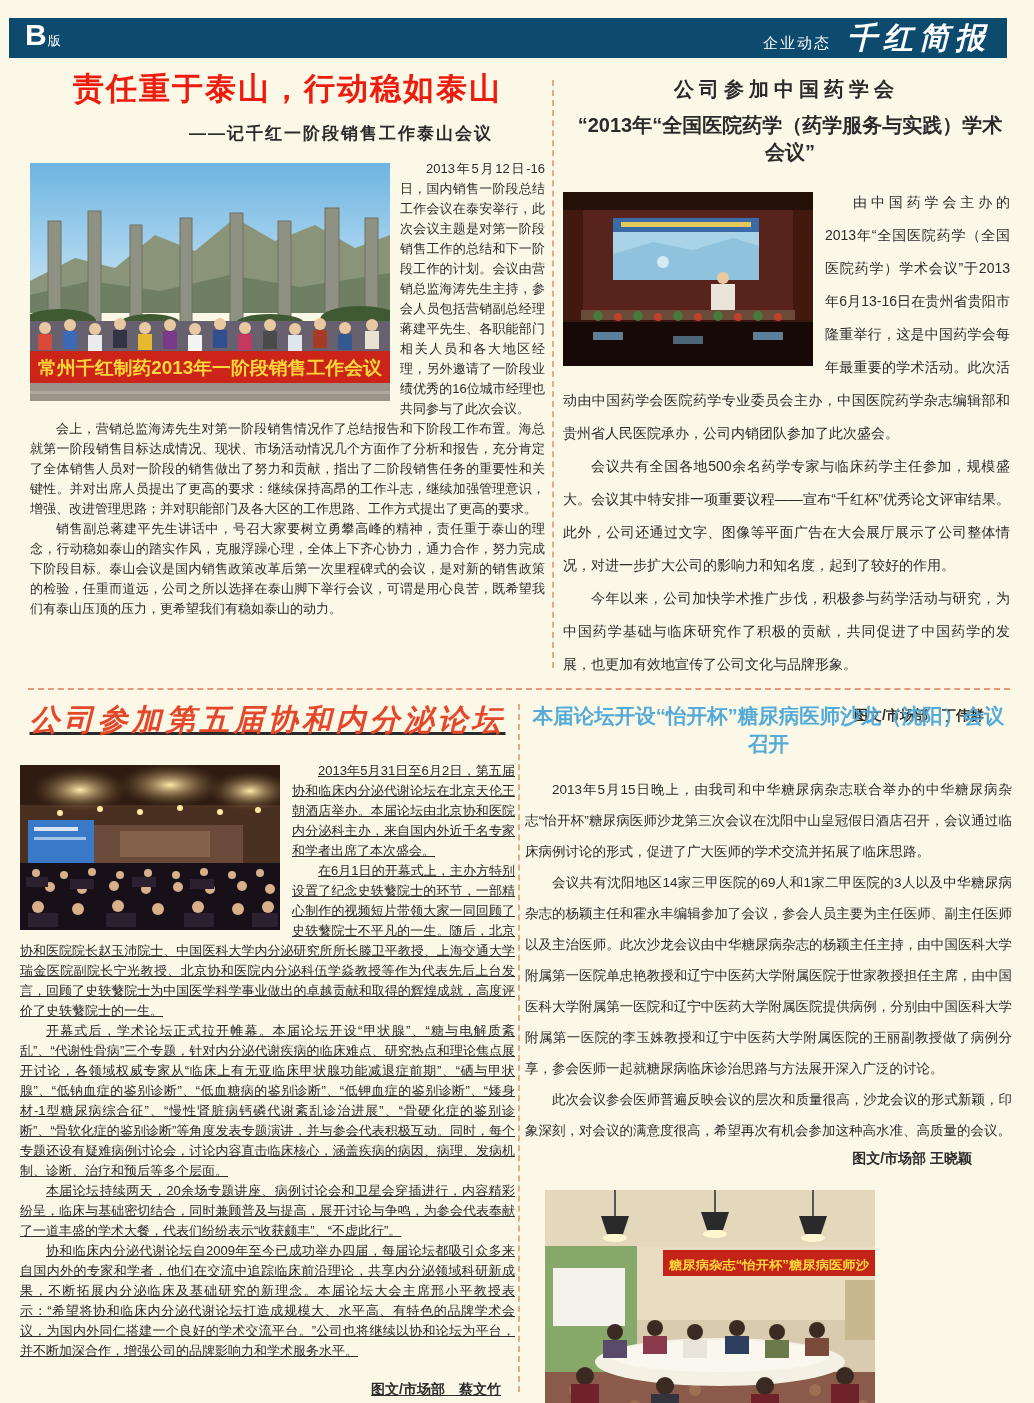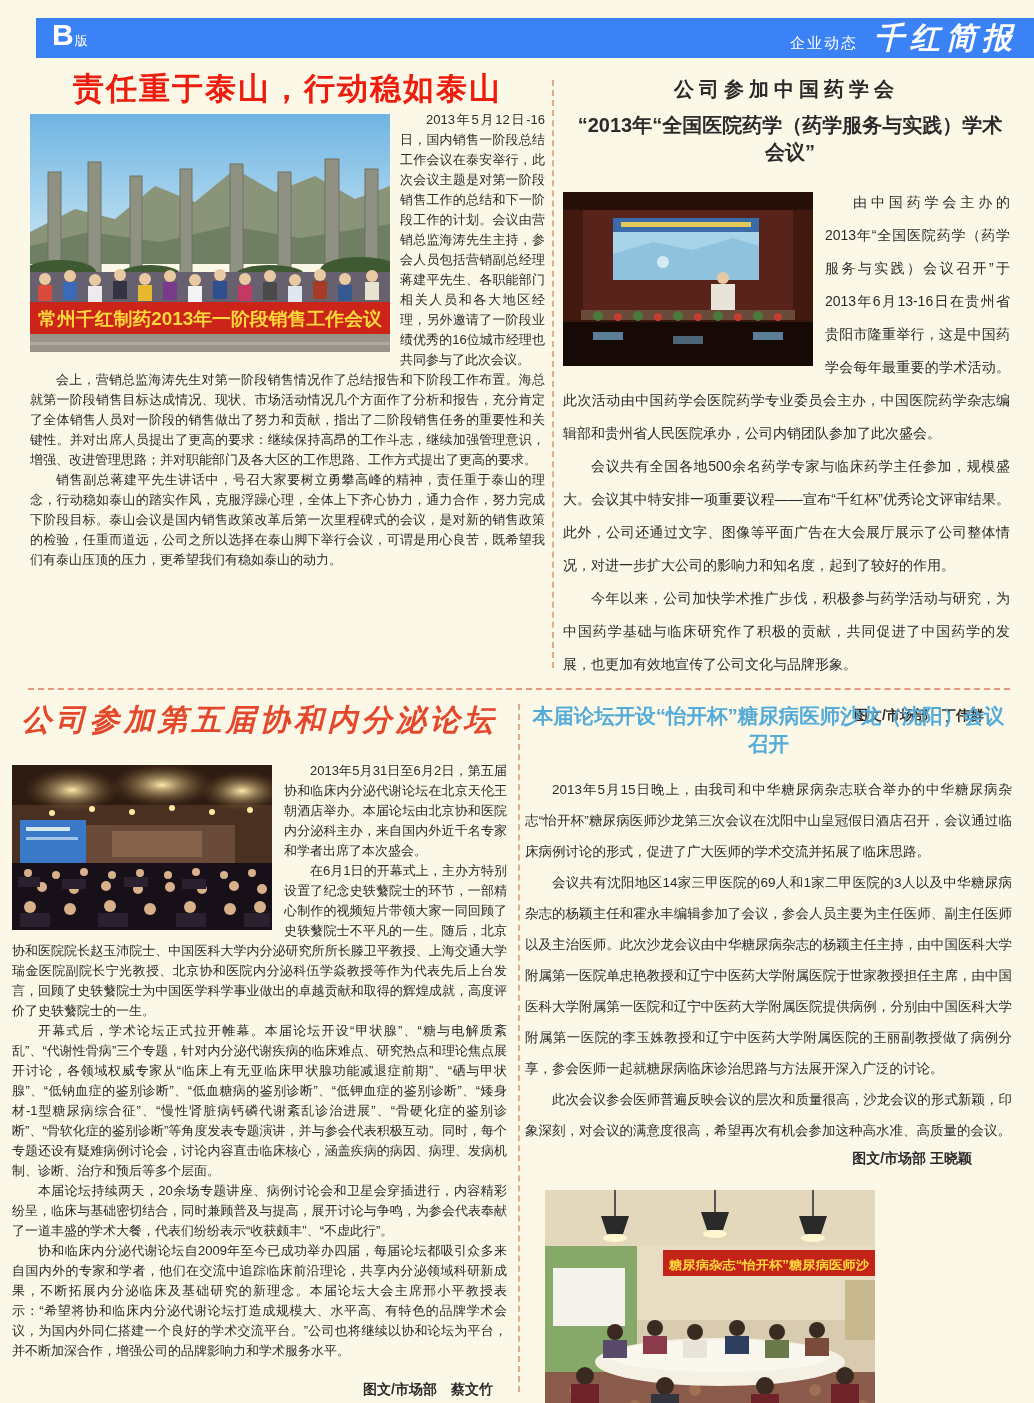--- a/index.html
+++ b/index.html
@@ -3,22 +3,22 @@
 <meta charset="utf-8">
 <style>
   html,body { margin:0; padding:0; background:#efe9d8; }
   .page {
     position:relative; width:1034px; height:1403px; margin:0 auto;
     background:#fcf8e8; overflow:hidden;
     font-family:"Liberation Sans","DejaVu Sans",sans-serif; color:#2b2b2b;
   }
   
   .header {
-    position:absolute; left:36px; top:18px; width:998px; height:40px;
-    background:#3b82f6; color:#fff; display:flex; align-items:center;
+    position:absolute; left:9px; top:18px; width:998px; height:40px;
+    background:#0c4a6e; color:#fff; display:flex; align-items:center;
     justify-content:space-between; padding:0 16px; box-sizing:border-box;
   }
   .edition { font-size:30px; font-weight:bold; line-height:40px; }
   .edition .suffix { font-size:13px; font-weight:normal; margin-left:1px; }
   .header-right { display:flex; align-items:baseline; gap:16px;margin-left:32px; }
   .section-label { font-size:15px; letter-spacing:2px; }
   .masthead {
     font-size:30px; font-weight:bold; font-style:italic; letter-spacing:6px;
     font-family:"DejaVu Serif","Liberation Serif",serif;
   }
@@ -38,21 +38,21 @@
   .art-taishan svg.photo { margin:4px 10px 8px 0; }
   .art-taishan .byline { font-size:14px; margin-top:6px; padding-right:6px; }
   
   .art-pharma { position:absolute; left:563px; top:76px; width:447px; }
   .art-pharma .title1 { font-size:20px; font-weight:bold; text-align:center; letter-spacing:5px; }
   .art-pharma .title2 { font-size:20px; font-weight:bold; text-align:center; margin-top:9px; margin-bottom:20px;margin-left:7px; }
   .art-pharma p { font-size:14px; line-height:33px; }
   .art-pharma svg.photo { margin:6px 12px 4px 0; }
   .art-pharma .byline { font-size:14px; margin-top:26px; padding-right:26px; }
   
-  .art-xiehe { position:absolute; left:12px; top:700px; width:495px; }
+  .art-xiehe { position:absolute; left:20px; top:700px; width:495px;text-decoration:underline; }
   .art-xiehe .title {
     color:#e5472a; font-size:30px; font-weight:bold; text-align:center; letter-spacing:4px;
     font-style:italic; font-family:"DejaVu Serif","Liberation Serif",serif; margin-bottom:20px;
   }
   .art-xiehe p { font-size:13px; line-height:20px; }
   .art-xiehe svg.photo { margin:4px 12px 6px 0; }
   .art-xiehe .byline { font-size:14px; margin-top:20px; padding-right:14px; }
   
   .art-salon { position:absolute; left:525px; top:702px; width:487px; }
   .art-salon .title { color:#54abd8; font-size:20.5px; font-weight:bold; text-align:center; margin-bottom:16px; }
@@ -74,20 +74,21 @@
       <span class="masthead">千红简报</span>
     </div>
   </div>
 
   <div class="divider-h"></div>
   <div class="divider-v-top"></div>
   <div class="divider-v-bottom"></div>
 
   <div class="art-taishan">
     <div class="title">责任重于泰山，行动稳如泰山</div>
+    <div class="subtitle">——记千红一阶段销售工作泰山会议</div>
     <div class="body">
       <svg class="photo" width="360" height="238" viewBox="0 0 360 238">
         <defs>
           <linearGradient id="sky1" x1="0" y1="0" x2="0" y2="1">
             <stop offset="0" stop-color="#6fb4e2"></stop>
               <stop offset="1" stop-color="#cde8f5"></stop>
           </linearGradient>
         </defs>
         <rect x="0" y="0" width="360" height="150" fill="url(#sky1)"></rect>
         <path d="M0,118 L45,95 L85,105 L125,72 L165,88 L205,55 L245,78 L285,62 L325,85 L360,72 L360,150 L0,150 Z" fill="#8a9478"></path>
@@ -178,21 +179,21 @@
           <circle cx="155" cy="124" r="5" fill="#4a7a3a"></circle>
             <circle cx="175" cy="125" r="4" fill="#c04030"></circle>
           <circle cx="195" cy="124" r="5" fill="#4a7a3a"></circle>
             <circle cx="215" cy="125" r="4" fill="#c04030"></circle>
         </g>
         <rect x="0" y="130" width="250" height="44" fill="#170a06"></rect>
         <rect x="30" y="140" width="30" height="8" fill="#7ab0d8" opacity="0.7"></rect>
         <rect x="110" y="144" width="30" height="8" fill="#7ab0d8" opacity="0.55"></rect>
         <rect x="190" y="140" width="30" height="8" fill="#7ab0d8" opacity="0.7"></rect>
       </svg>
-      <p>由中国药学会主办的2013年“全国医院药学（药学服务与实践）会议召开”于2013年6月13-16日在贵州省贵阳市隆重举行，这是中国药学会每年最重要的学术活动。此次活动由中国药学会医院药学专业委员会主办，中国医院药学杂志编辑部和贵州省人民医院承办，公司内销团队参加了此次盛会。</p>
+      <p>由中国药学会主办的2013年“全国医院药学（全国医院药学）学术会议”于2013年6月13-16日在贵州省贵阳市隆重举行，这是中国药学会每年最重要的学术活动。此次活动由中国药学会医院药学专业委员会主办，中国医院药学杂志编辑部和贵州省人民医院承办，公司内销团队参加了此次盛会。</p>
       <p>会议共有全国各地500余名药学专家与临床药学主任参加，规模盛大。会议其中特安排一项重要议程——宣布“千红杯”优秀论文评审结果。此外，公司还通过文字、图像等平面广告在大会展厅展示了公司整体情况，对进一步扩大公司的影响力和知名度，起到了较好的作用。</p>
       <p>今年以来，公司加快学术推广步伐，积极参与药学活动与研究，为中国药学基础与临床研究作了积极的贡献，共同促进了中国药学的发展，也更加有效地宣传了公司文化与品牌形象。</p>
     </div>
     <div class="byline">图文/市场部　丁伟群</div>
   </div>
 
   <div class="art-xiehe">
     <div class="title">公司参加第五届协和内分泌论坛</div>
     <div class="body">
       <svg class="photo" width="260" height="165" viewBox="0 0 260 165">

